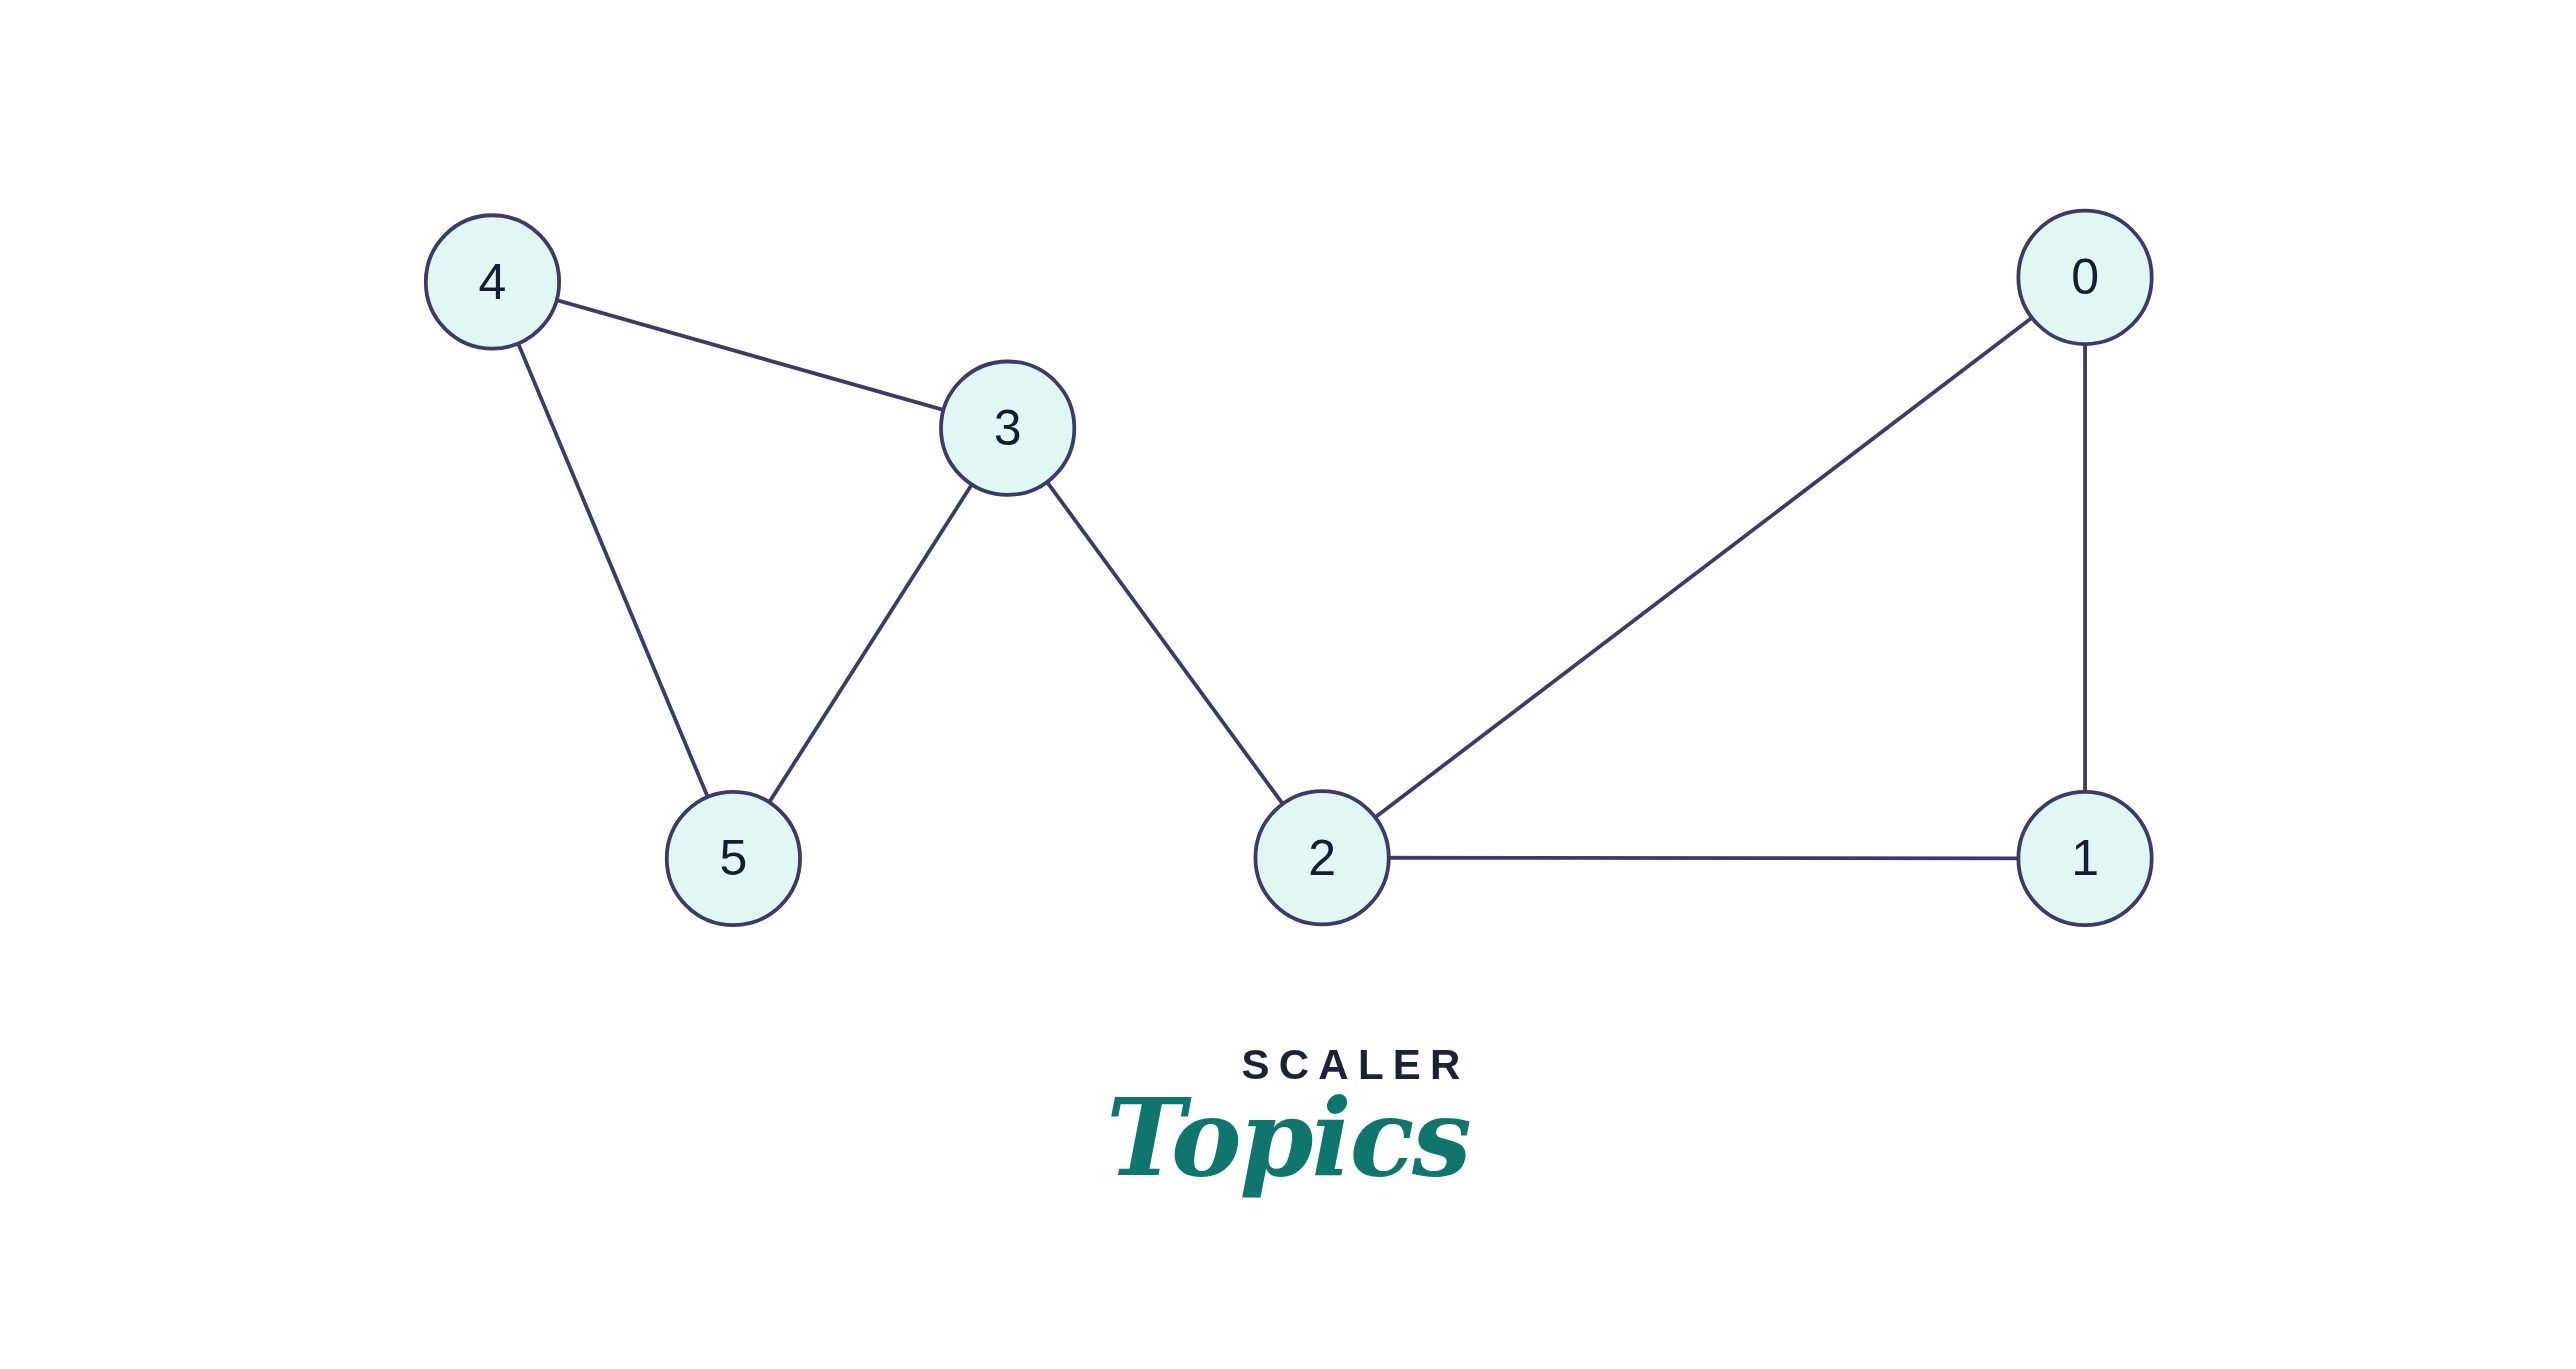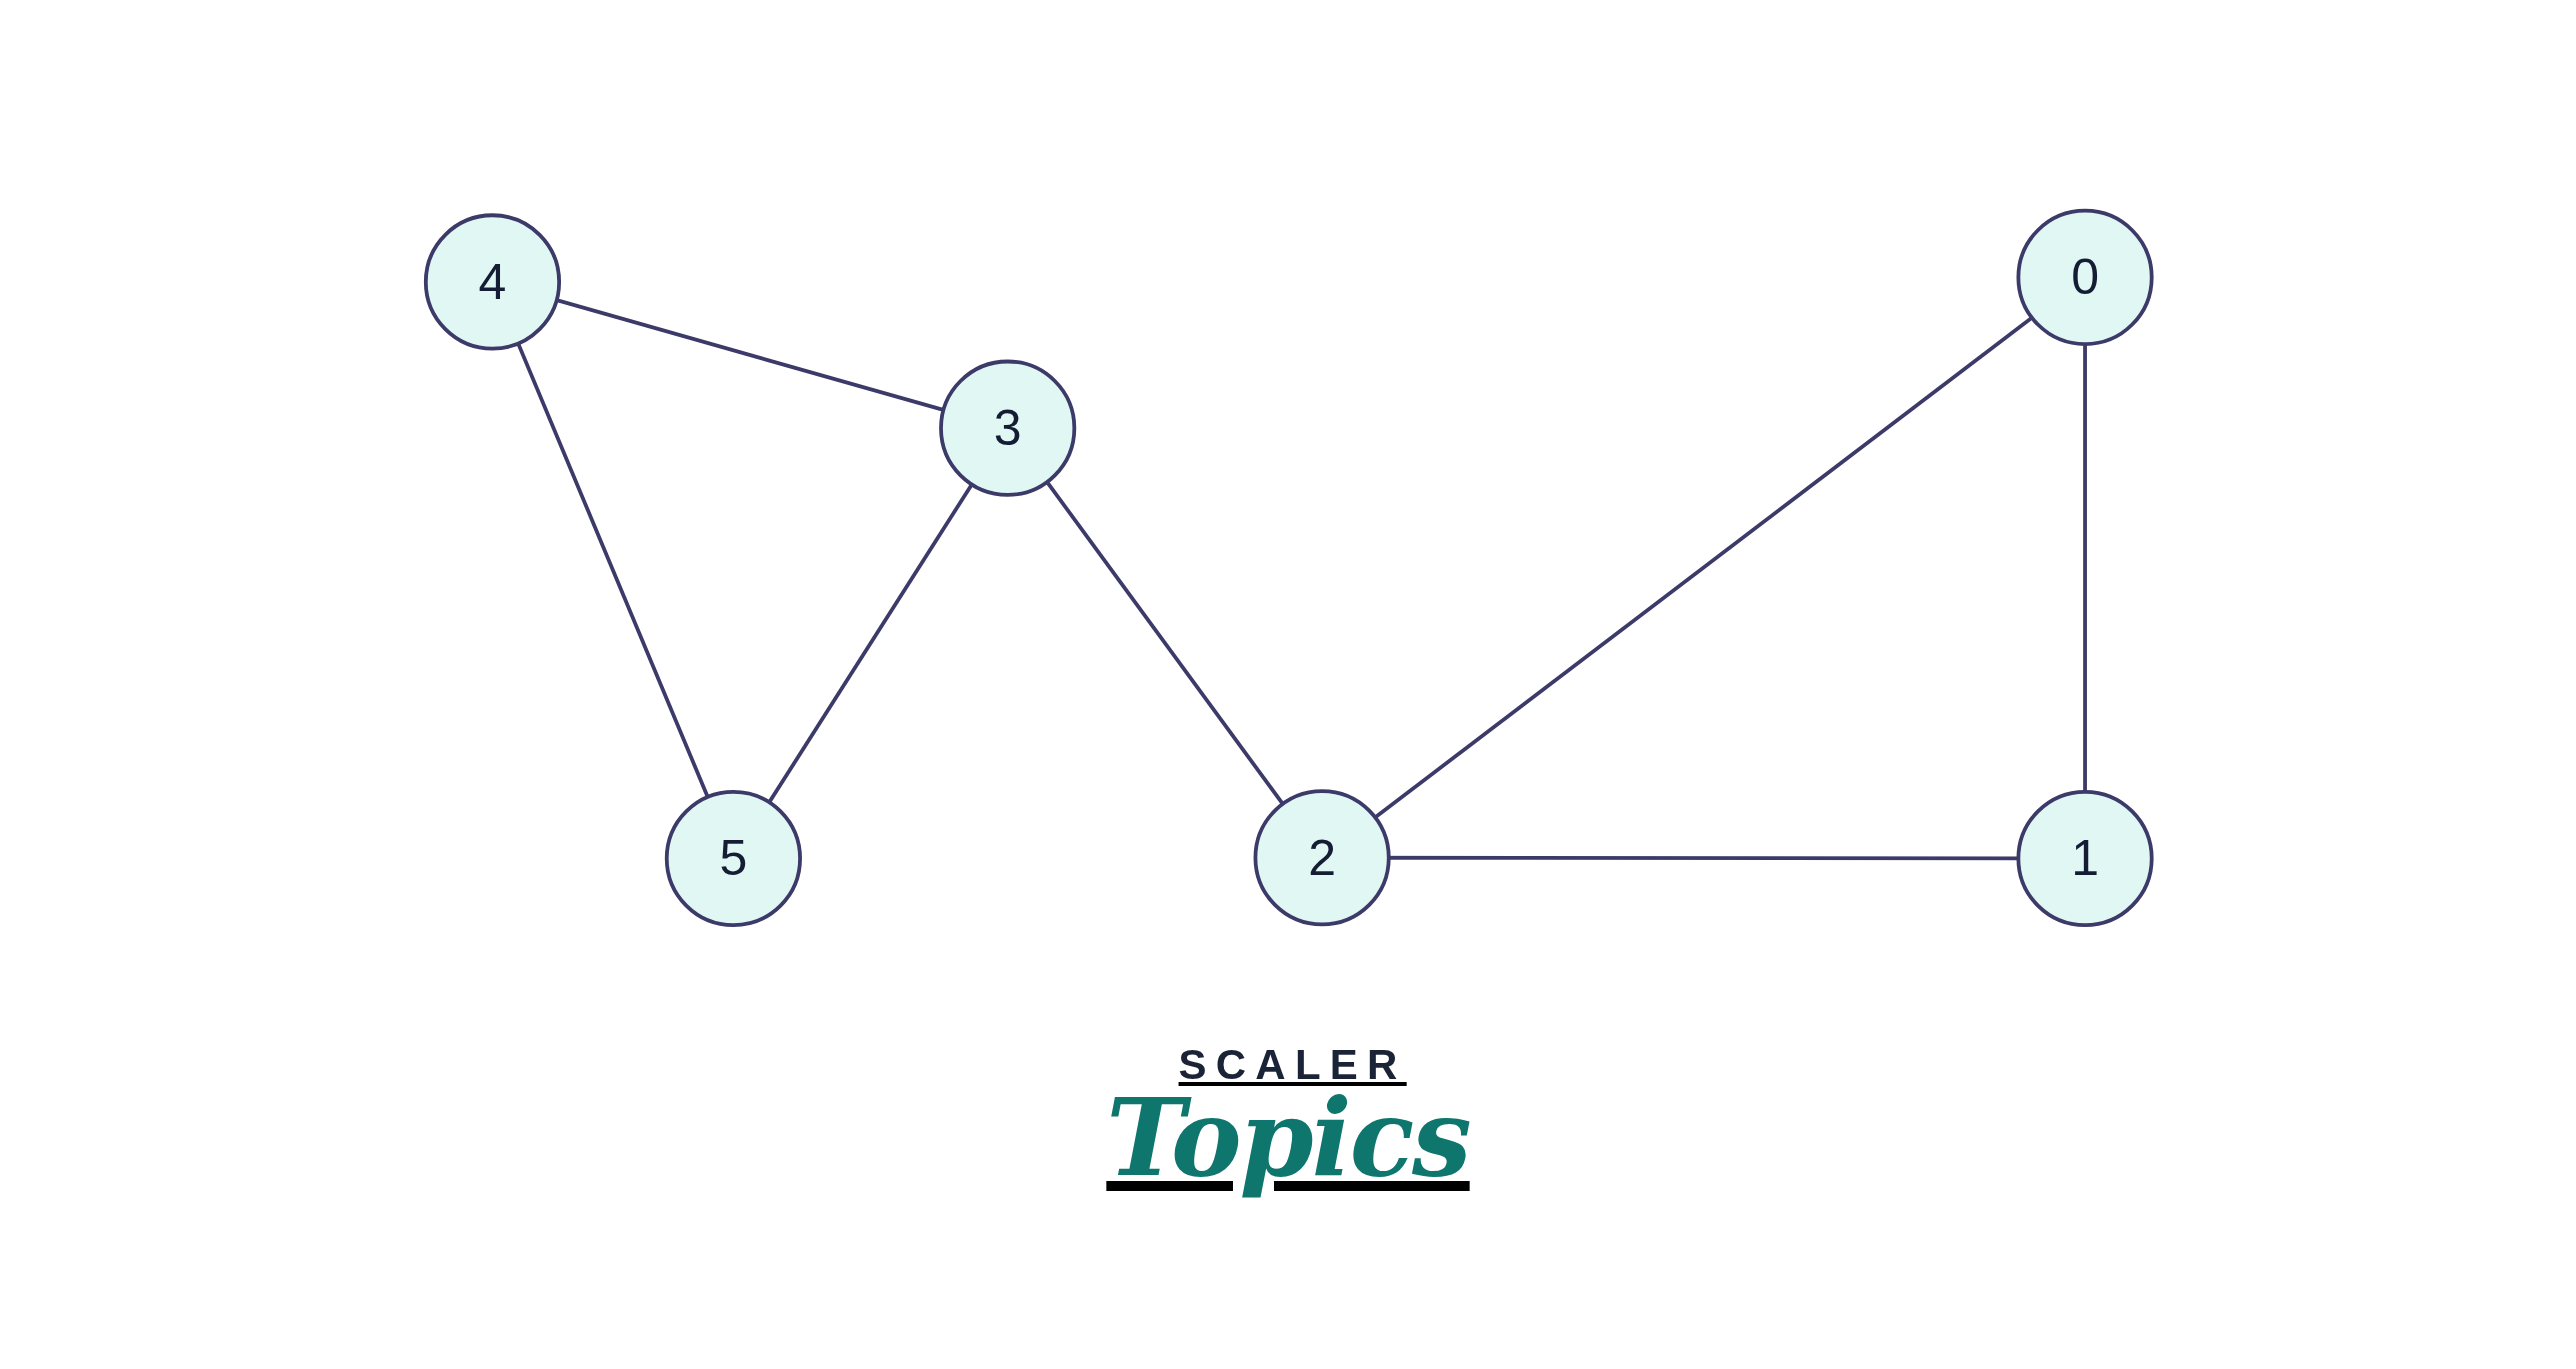--- a/index.html
+++ b/index.html
@@ -29,23 +29,22 @@
   .node-label {
     font-family: "Liberation Sans", "DejaVu Sans", sans-serif;
     font-size: 66px;
     font-weight: 400;
   }
   .logo {
     position: absolute;
     left: 50%;
     top: 1044px;
     transform: translateX(-50%);
-    text-align: center;
+    text-align: right;
     user-select: none;
-    text-decoration: underline;
   }
   .logo-line1 {
     display: block;
     font-family: "Liberation Sans", "DejaVu Sans", sans-serif;
     font-weight: 800;
     font-size: 42px;
     letter-spacing: 0.22em;
     line-height: 1.0;
     margin-left: 0.22em; 
   }

